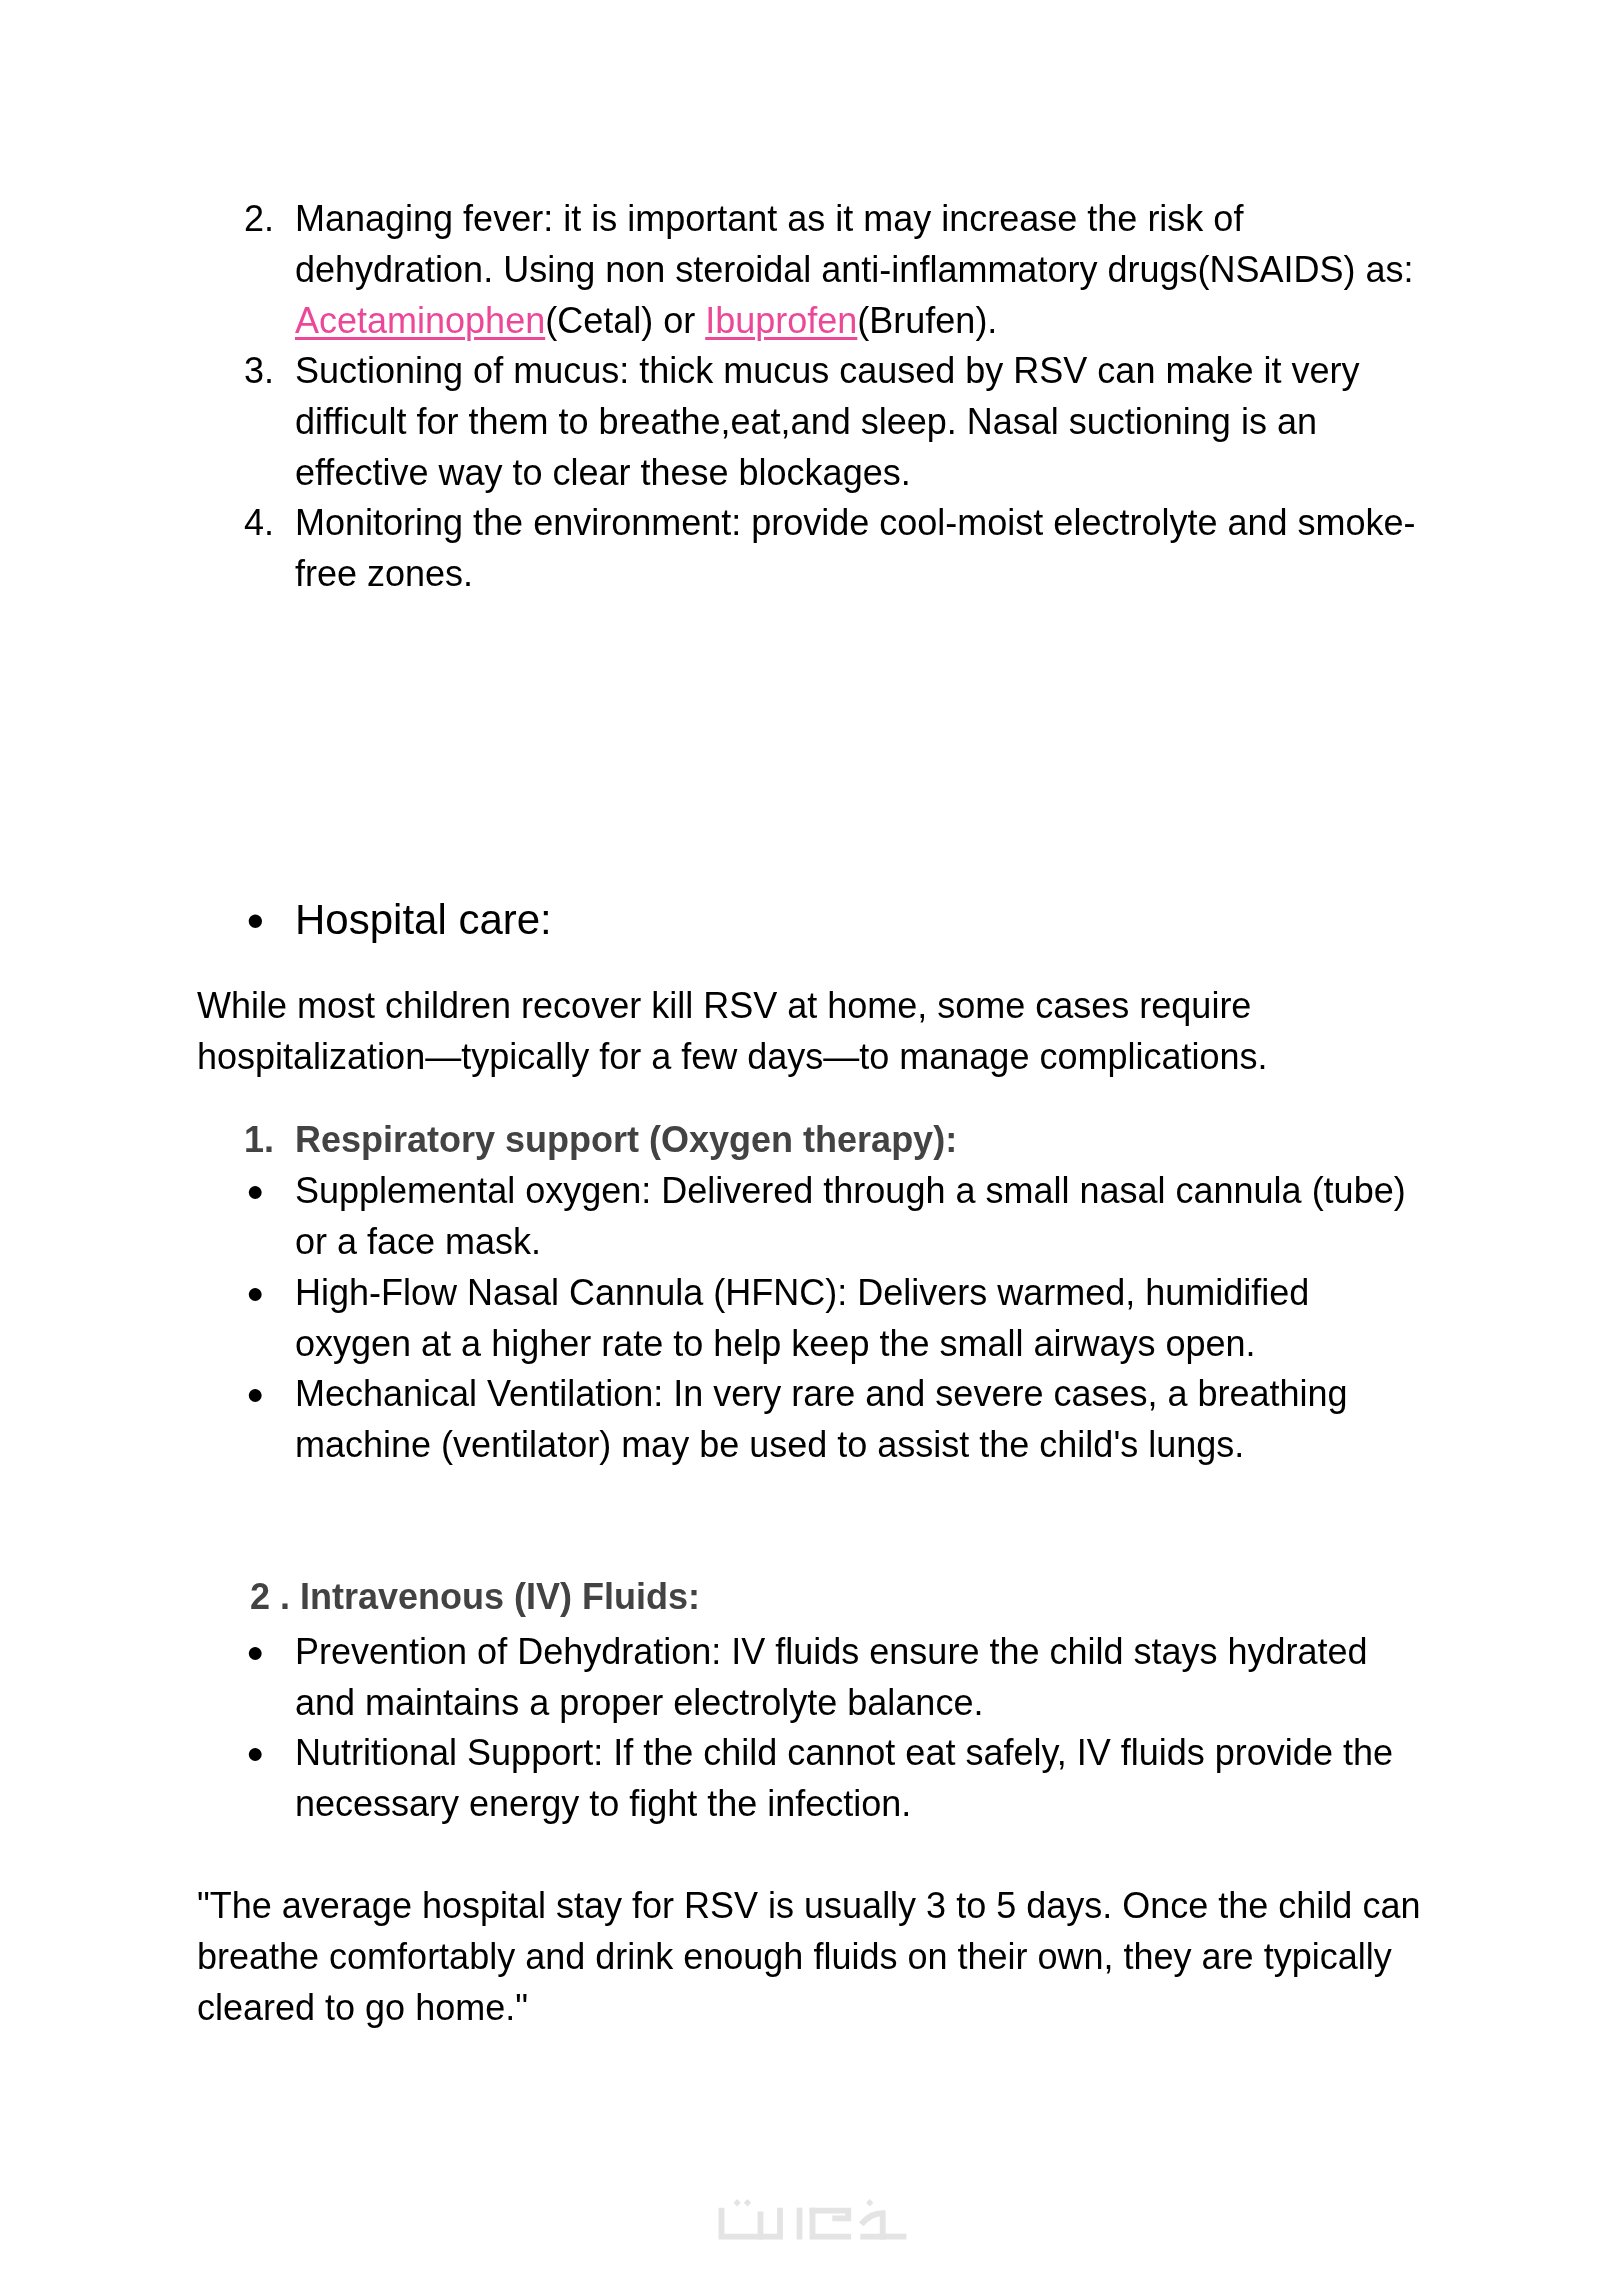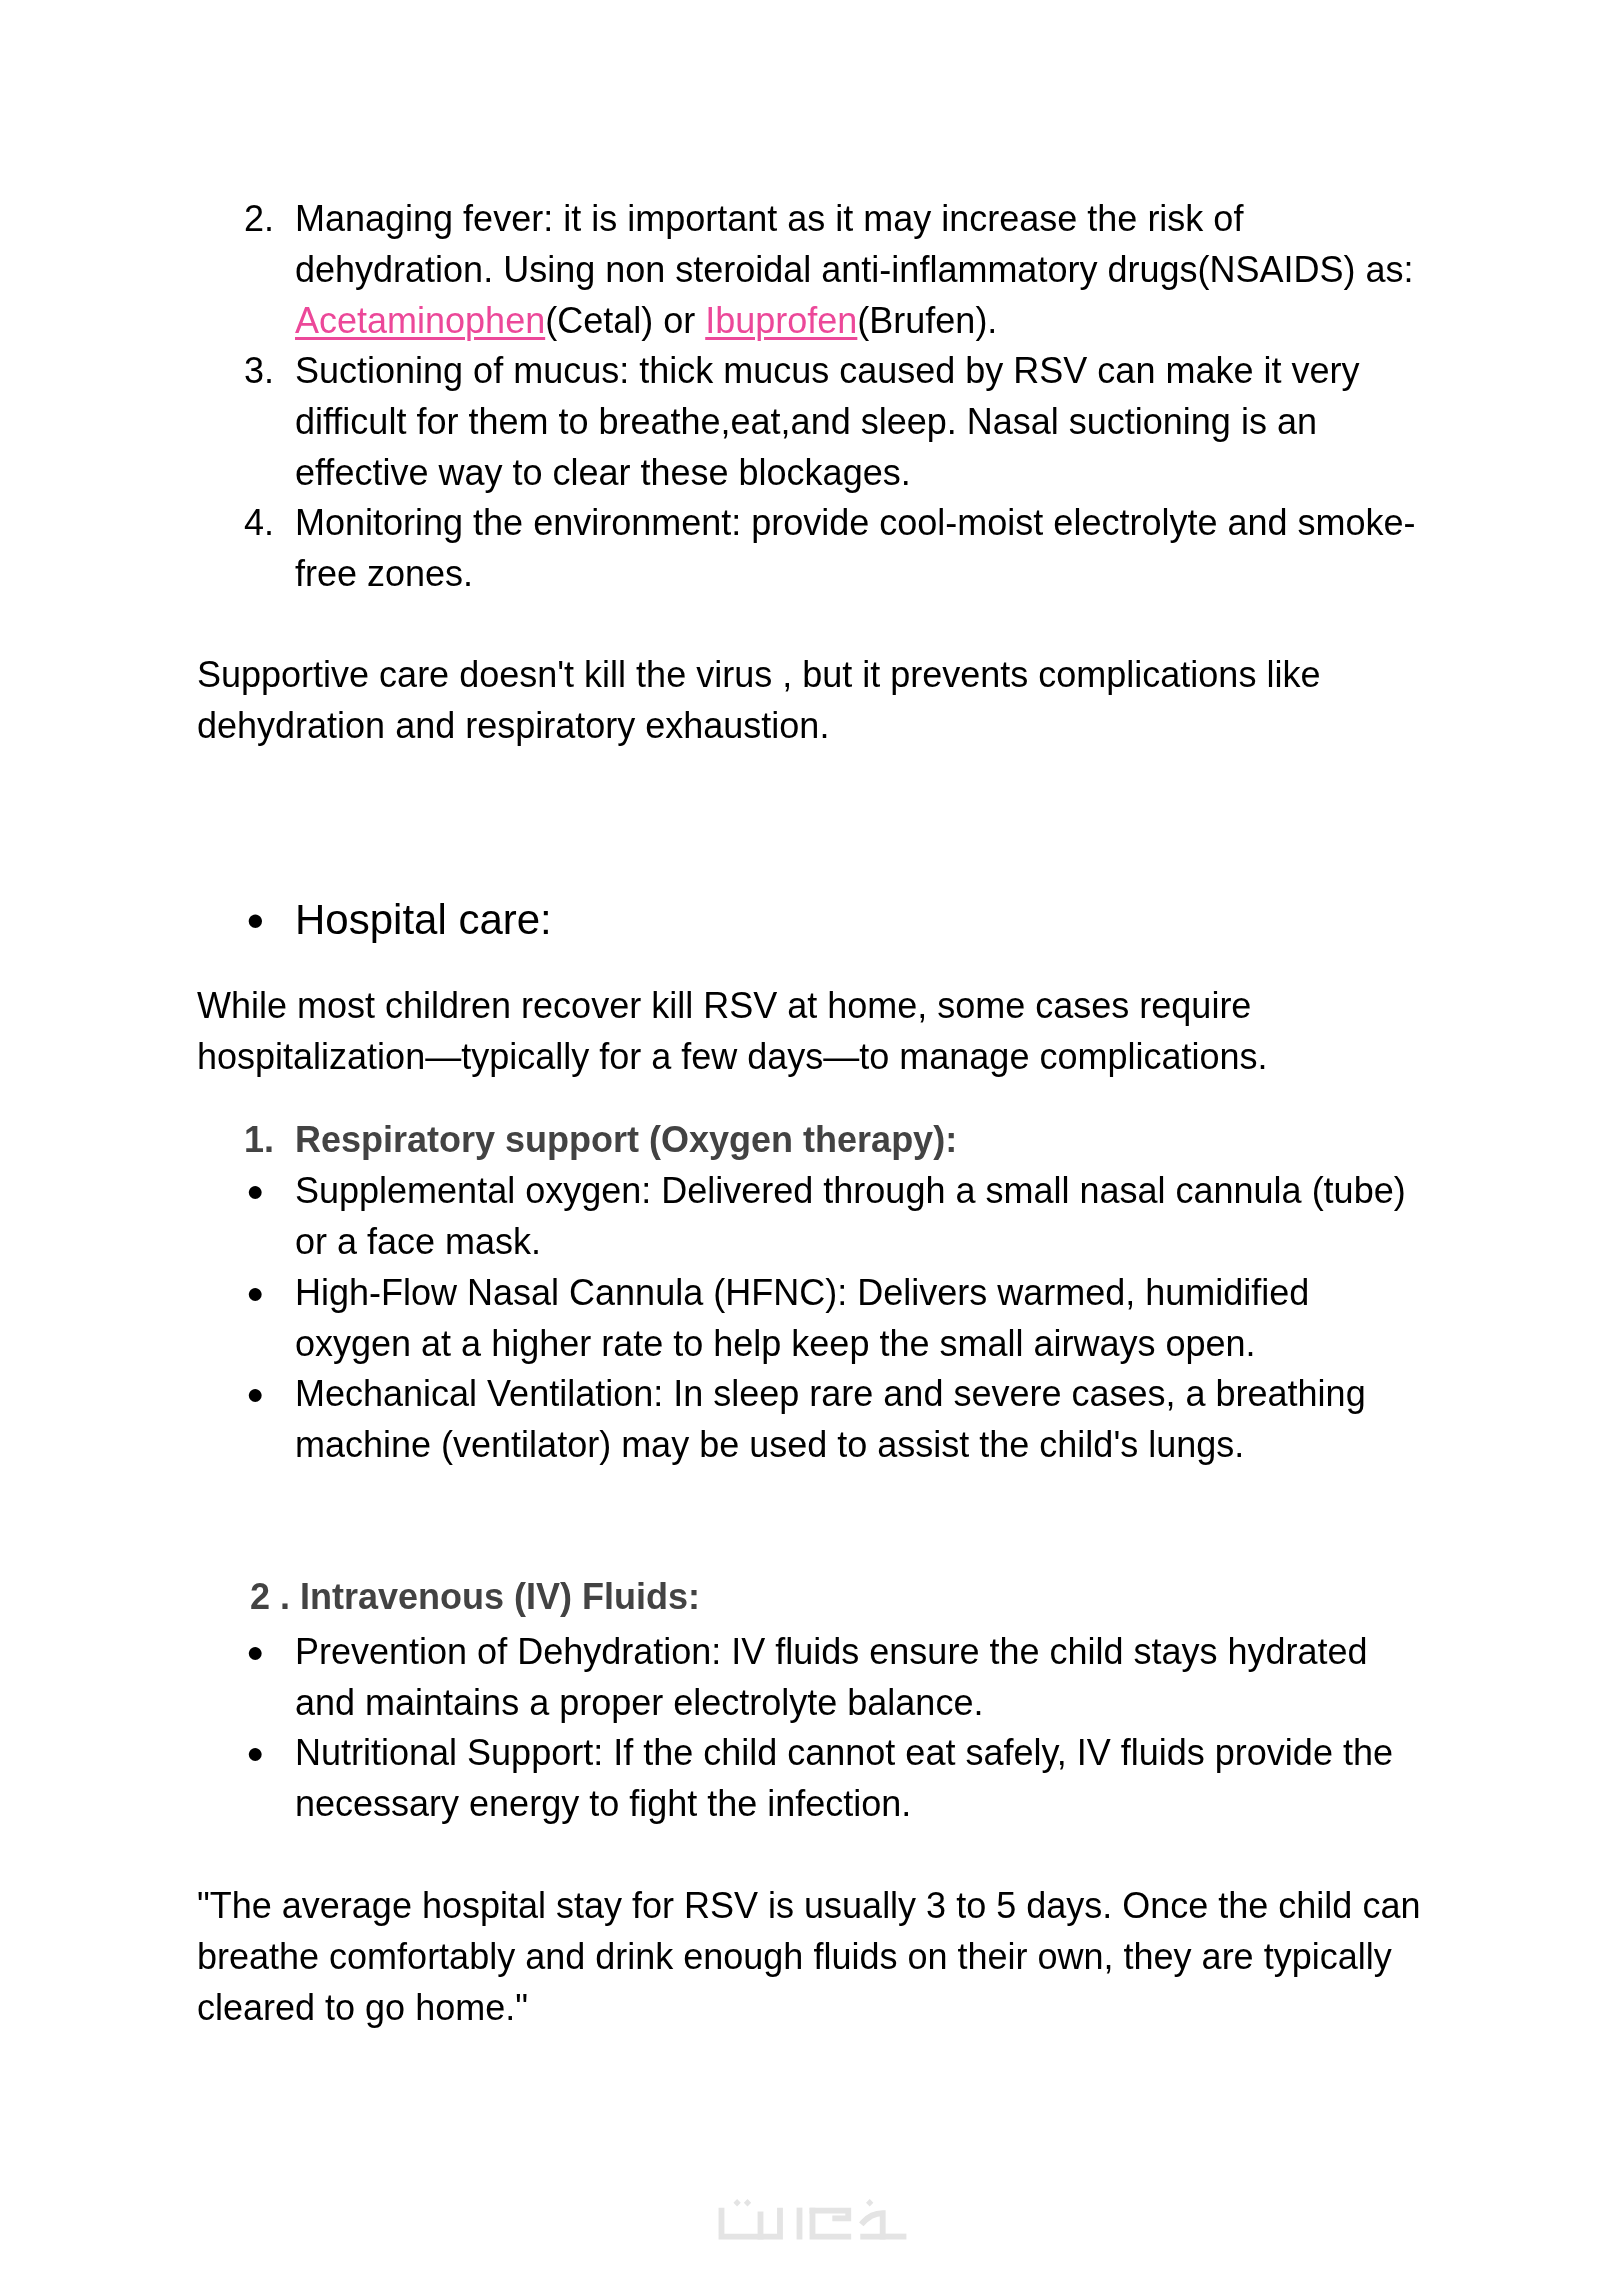--- a/index.html
+++ b/index.html
@@ -88,21 +88,20 @@
   <div class="item" style="top:345px;">
     <span class="marker">3.</span>
     <span class="body">Suctioning of mucus: thick mucus caused by RSV can make it very difficult for them to breathe,eat,and sleep. Nasal suctioning is an effective way to clear these blockages.</span>
   </div>
 
   <div class="item" style="top:497px;">
     <span class="marker">4.</span>
     <span class="body">Monitoring the environment: provide cool-moist electrolyte and smoke-free zones.</span>
   </div>
 
-  <p class="para" style="top:649px;">Supportive care doesn't kill the virus , but it prevents complications like dehydration and respiratory exhaustion.</p>
 
   <div class="item hospital-heading" style="top:892px; line-height:56px;">
     <span class="marker bullet" style="font-size:31px;">●</span>
     <span class="body">Hospital care:</span>
   </div>
 
   <p class="para" style="top:980px;">While most children recover kill RSV at home, some cases require hospitalization—typically for a few days—to manage complications.</p>
 
   <div class="item heading-gray" style="top:1114px;">
     <span class="marker">1.</span>
@@ -114,21 +113,21 @@
     <span class="body"><span class="b">Supplemental oxygen</span><span>: Delivered through a small nasal cannula (tube) or a face mask.</span></span>
   </div>
 
   <div class="item" style="top:1267px;">
     <span class="marker bullet">●</span>
     <span class="body"><span class="b">High-Flow Nasal Cannula (HFNC):</span><span> Delivers warmed, humidified oxygen at a higher rate to help keep the small airways open.</span></span>
   </div>
 
   <div class="item" style="top:1368px;">
     <span class="marker bullet">●</span>
-    <span class="body"><span class="b">Mechanical Ventilation:</span><span> In sleep rare and severe cases, a breathing machine (ventilator) may be used to assist the child's lungs.</span></span>
+    <span class="body"><span class="b">Mechanical Ventilation:</span><span> In very rare and severe cases, a breathing machine (ventilator) may be used to assist the child's lungs.</span></span>
   </div>
 
   <div class="item heading-gray" style="top:1565px;">
     <span class="body" style="margin-left:53px;margin-top:6px;">2 . Intravenous (IV) Fluids:</span>
   </div>
 
   <div class="item" style="top:1626px;">
     <span class="marker bullet">●</span>
     <span class="body"><span class="b">Prevention of Dehydration:</span><span> IV fluids ensure the child stays hydrated and maintains a proper electrolyte balance.</span></span>
   </div>

